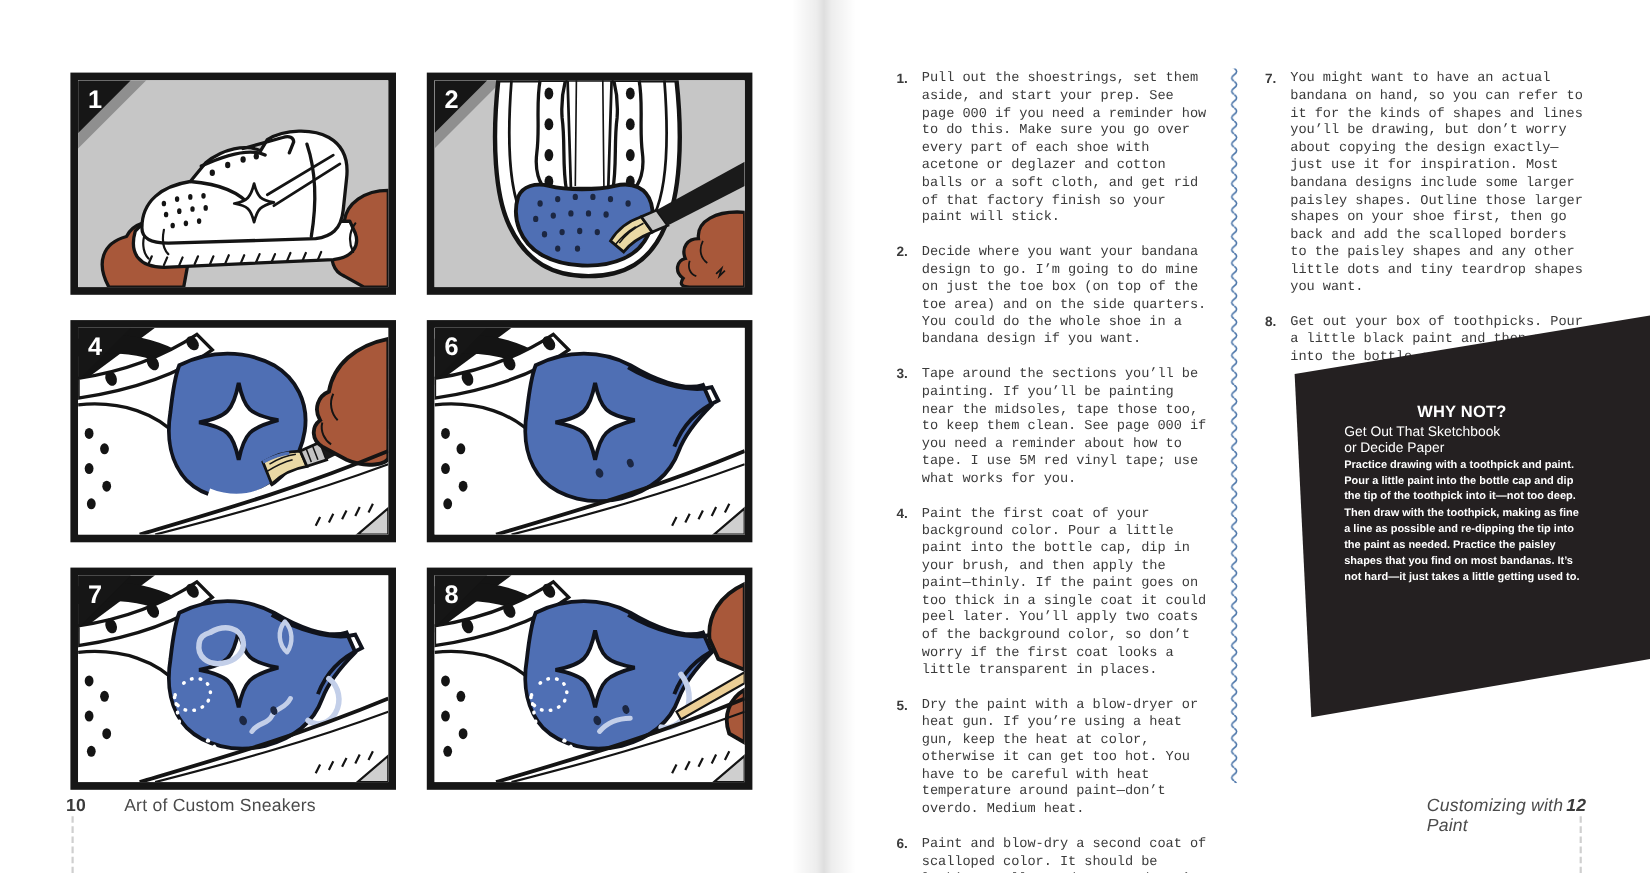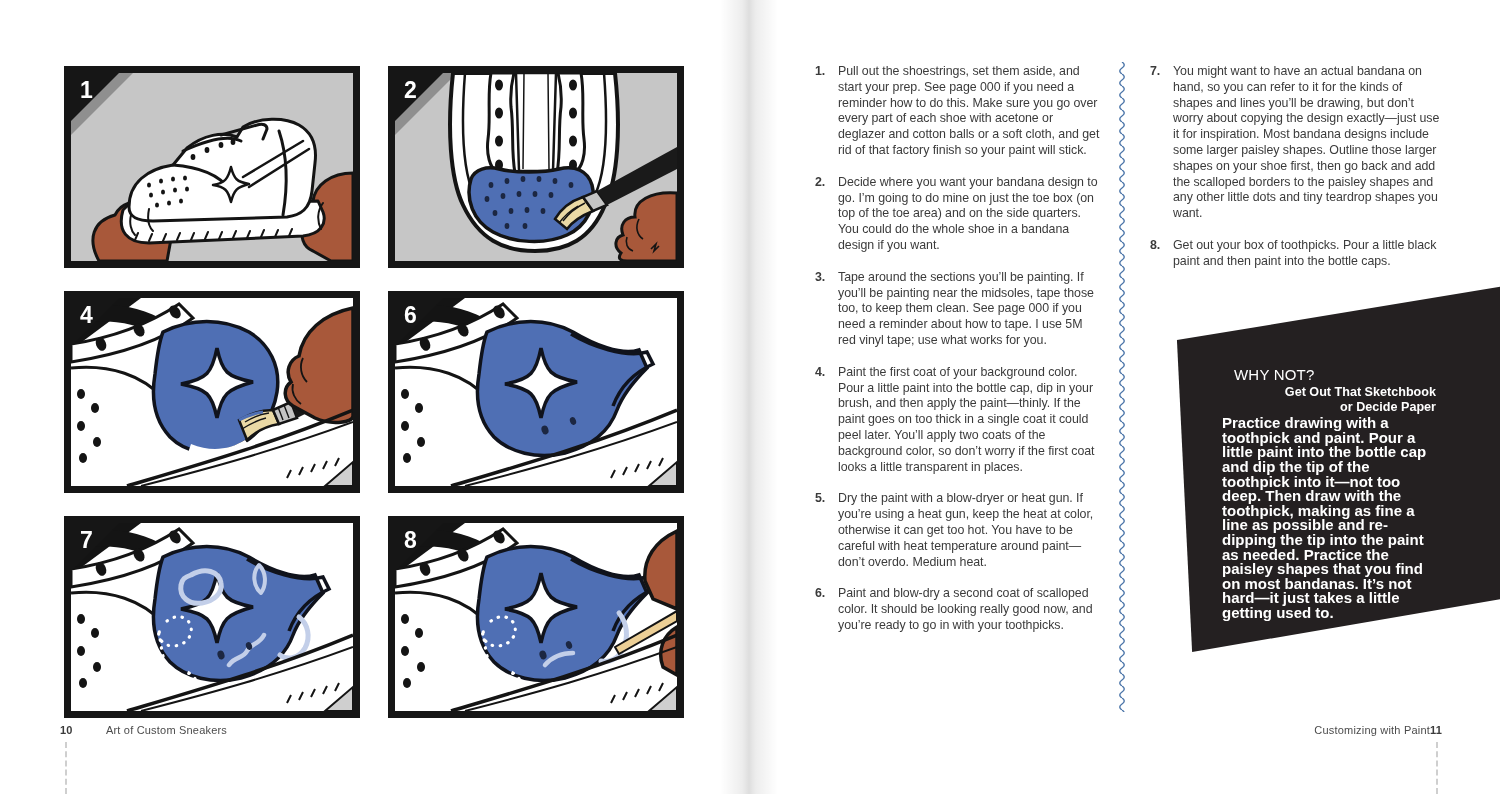--- a/index.html
+++ b/index.html
@@ -16,30 +16,30 @@
          border:7px solid #161616;background:#fff;}
   .panel svg{display:block;width:100%;height:100%;}
   .badge{position:absolute;top:0;left:0;width:48px;height:48px;background:#161616;
          clip-path:polygon(0 0,100% 0,0 100%);z-index:3;}
   .badge span{position:absolute;top:4px;left:9px;color:#fff;font-weight:700;font-size:23px;}
 
   
   .steps{position:absolute;color:#3b3b3b;font-size:12.4px;line-height:15.8px;letter-spacing:-0.05px;}
   .step{display:flex;margin-bottom:16px;}
   .step .num{flex:none;width:23px;font-weight:700;}
-  .step p{margin:0;flex:1;}
+  .step p{margin:0;flex:1;font-family:Liberation Mono, monospace;}
 
   .callout{position:absolute;left:1170px;top:280px;width:330px;height:380px;
            background:#242021;clip-path:polygon(2.1% 15.8%,100% 1.8%,100% 84%,6.7% 97.9%);}
   .callout-inner{position:absolute;left:52px;top:86px;width:214px;color:#ffffff;}
-  .callout-kicker{font-size:15px;font-weight:400;letter-spacing:0.2px;margin:0 0 2px 12px;}
-  .callout-title{font-size:12.6px;font-weight:700;line-height:14.6px;margin:0;text-align:right;}
-  .callout-body{font-size:15px;font-weight:700;line-height:14.6px;margin:2px 0 0 0;}
-
-  .footer{position:absolute;top:724px;font-size:11px;color:#4b4b4b;letter-spacing:0.2px;}
+  .callout-kicker{font-size:15px;font-weight:700;letter-spacing:0.2px;margin:0 0 2px 0;text-align:center;}
+  .callout-title{font-size:12.6px;font-weight:400;line-height:14.6px;margin:0;}
+  .callout-body{font-size:10px;font-weight:700;line-height:14.6px;margin:2px 0 0 0;}
+
+  .footer{position:absolute;top:724px;font-size:16px;color:#4b4b4b;letter-spacing:0.2px;}
   .pagenum{font-weight:700;color:#3b3b3b;}
 
   .trim{position:absolute;top:742px;width:0;height:52px;border-left:2px dashed #cfcfcf;}
 </style>
 </head>
 <body>
 
 <div class="abs fold"></div>
 
 <div class="panel" style="left:64px;top:66px;">
@@ -349,17 +349,17 @@
 
 <div class="callout">
   <div class="callout-inner">
     <p class="callout-kicker">WHY NOT?</p>
     <p class="callout-title">Get Out That Sketchbook</p>
     <p class="callout-title">or Decide Paper</p>
     <p class="callout-body">Practice drawing with a toothpick and paint. Pour a little paint into the bottle cap and dip the tip of the toothpick into it—not too deep. Then draw with the toothpick, making as fine a line as possible and re-dipping the tip into the paint as needed. Practice the paisley shapes that you find on most bandanas. It’s not hard—it just takes a little getting used to.</p>
   </div>
 </div>
 
-<div class="footer" style="left:1297px;width:145px;display:flex;justify-content:flex-end;">
+<div class="footer" style="left:1297px;width:145px;display:flex;justify-content:flex-end;font-style:italic;">
   <span>Customizing with Paint</span>
-  <span class="pagenum">11</span>
+  <span class="pagenum">12</span>
 </div>
 <div class="trim" style="left:1436px;"></div>
 
 </body></html>

